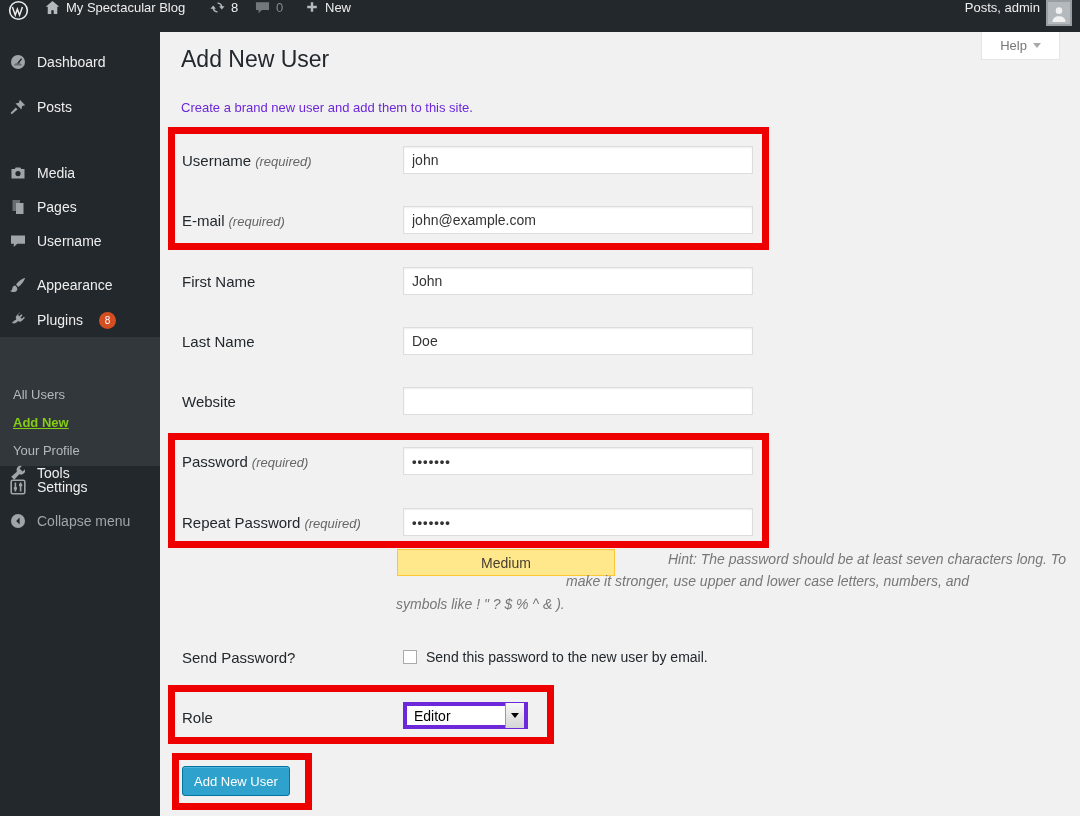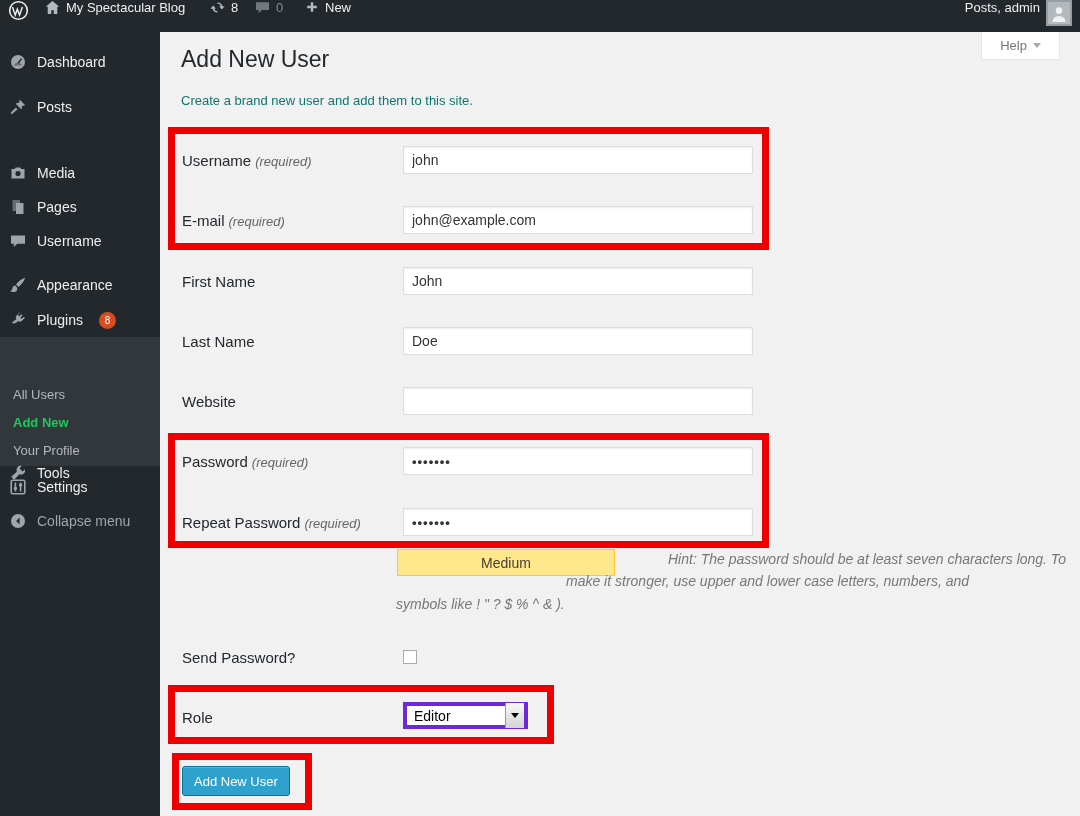--- a/index.html
+++ b/index.html
@@ -15,27 +15,27 @@
 
   
   .sidebar { position:absolute; left:0; top:32px; width:160px; height:784px; background:#23282d; z-index:40; }
   .menu-item { position:absolute; left:0; width:160px; height:28px; display:flex; align-items:center; padding-left:10px; gap:11px; color:#eee; font-size:14px; cursor:pointer; }
   .menu-item .mi-icon { width:16px; height:16px; color:#a0a5aa; flex:0 0 16px; }
   .menu-item.active { background:#0074a2; color:#fff; height:32px; }
   .menu-item.active .mi-icon { color:#fff; }
   .menu-item.dim { color:#a0a5aa; }
   .submenu-bg { position:absolute; left:0; top:305px; width:160px; height:129px; background:#32373c; }
   .submenu-item { position:absolute; left:0; width:160px; height:28px; display:flex; align-items:center; padding-left:13px; color:#b4b9be; font-size:13px; cursor:pointer; }
-  .submenu-item.current { color:#22c55e; font-weight:bold; }
+  .submenu-item.current { color:#84cc16; font-weight:bold;text-decoration:underline; }
   .update-badge { display:inline-block; min-width:17px; height:17px; border-radius:9px; background:#d54e21; color:#fff; font-size:10px; line-height:17px; text-align:center; margin-left:5px; padding:0 2px; }
   .users-arrow { position:absolute; right:0; top:8px; width:0; height:0; border-top:8px solid transparent; border-bottom:8px solid transparent; border-right:8px solid #f1f1f1; }
 
   
   .page-title { position:absolute; left:181px; top:46px; font-size:23px; font-weight:400; color:#23282d; }
-  .page-desc { position:absolute; left:181px; top:93px; font-size:13px; color:#0f766e; }
+  .page-desc { position:absolute; left:181px; top:100px; font-size:13px; color:#6d28d9; }
   .help-tab { position:absolute; left:981px; top:32px; width:79px; height:28px; background:#fff; border:1px solid #e5e5e5; border-top:none; display:flex; align-items:center; justify-content:center; gap:6px; color:#777; font-size:13px; cursor:pointer; }
   .chev-down { width:0; height:0; border-left:4px solid transparent; border-right:4px solid transparent; border-top:5px solid #a7aaad; }
 
   .form-label { position:absolute; font-size:15px; color:#23282d; }
   .req { font-style:italic; font-size:13px; color:#666; font-weight:400; margin-left:4px; }
   .text-input { position:absolute; width:350px; height:28px; border:1px solid #ddd; background:#fff; box-shadow:inset 0 1px 2px rgba(0,0,0,.07); font-family:"Liberation Sans","DejaVu Sans",sans-serif; font-size:14px; color:#333; padding:0 8px; outline:none; }
   .pw { letter-spacing:1px; font-size:13px; font-weight:bold; }
 
   .annotation { position:absolute; border:7px solid #ee0000; pointer-events:none; z-index:30; }
 
@@ -278,20 +278,21 @@
   </div>
   <input class="text-input pw" style="left: 403px; top: 508px;" type="text" value="•••••••">
 
   <div class="strength">Medium</div>
   <span class="hint-line" style="left:627px; top:551px;margin-left:41px;">Hint: The password should be at least seven characters long. To</span>
   <span class="hint-line" style="left:566px; top:573px;">make it stronger, use upper and lower case letters, numbers, and</span>
   <span class="hint-line" style="left:396px; top:596px;">symbols like ! " ? $ % ^ &amp; ).</span>
 
   <div class="form-label" style="left:182px; top:649px;">Send Password?</div>
   <span class="checkbox"></span>
+  <label class="cb-label">Send this password to the new user by email.</label>
 
   <div class="form-label" style="left:182px; top:709px;">Role</div>
   <div class="select">
     <span class="sel-text">Editor</span>
     <span class="sel-btn">
         <span class="tri"></span>
       </span>
   </div>
 
   <button class="submit-btn">Add New User</button>

